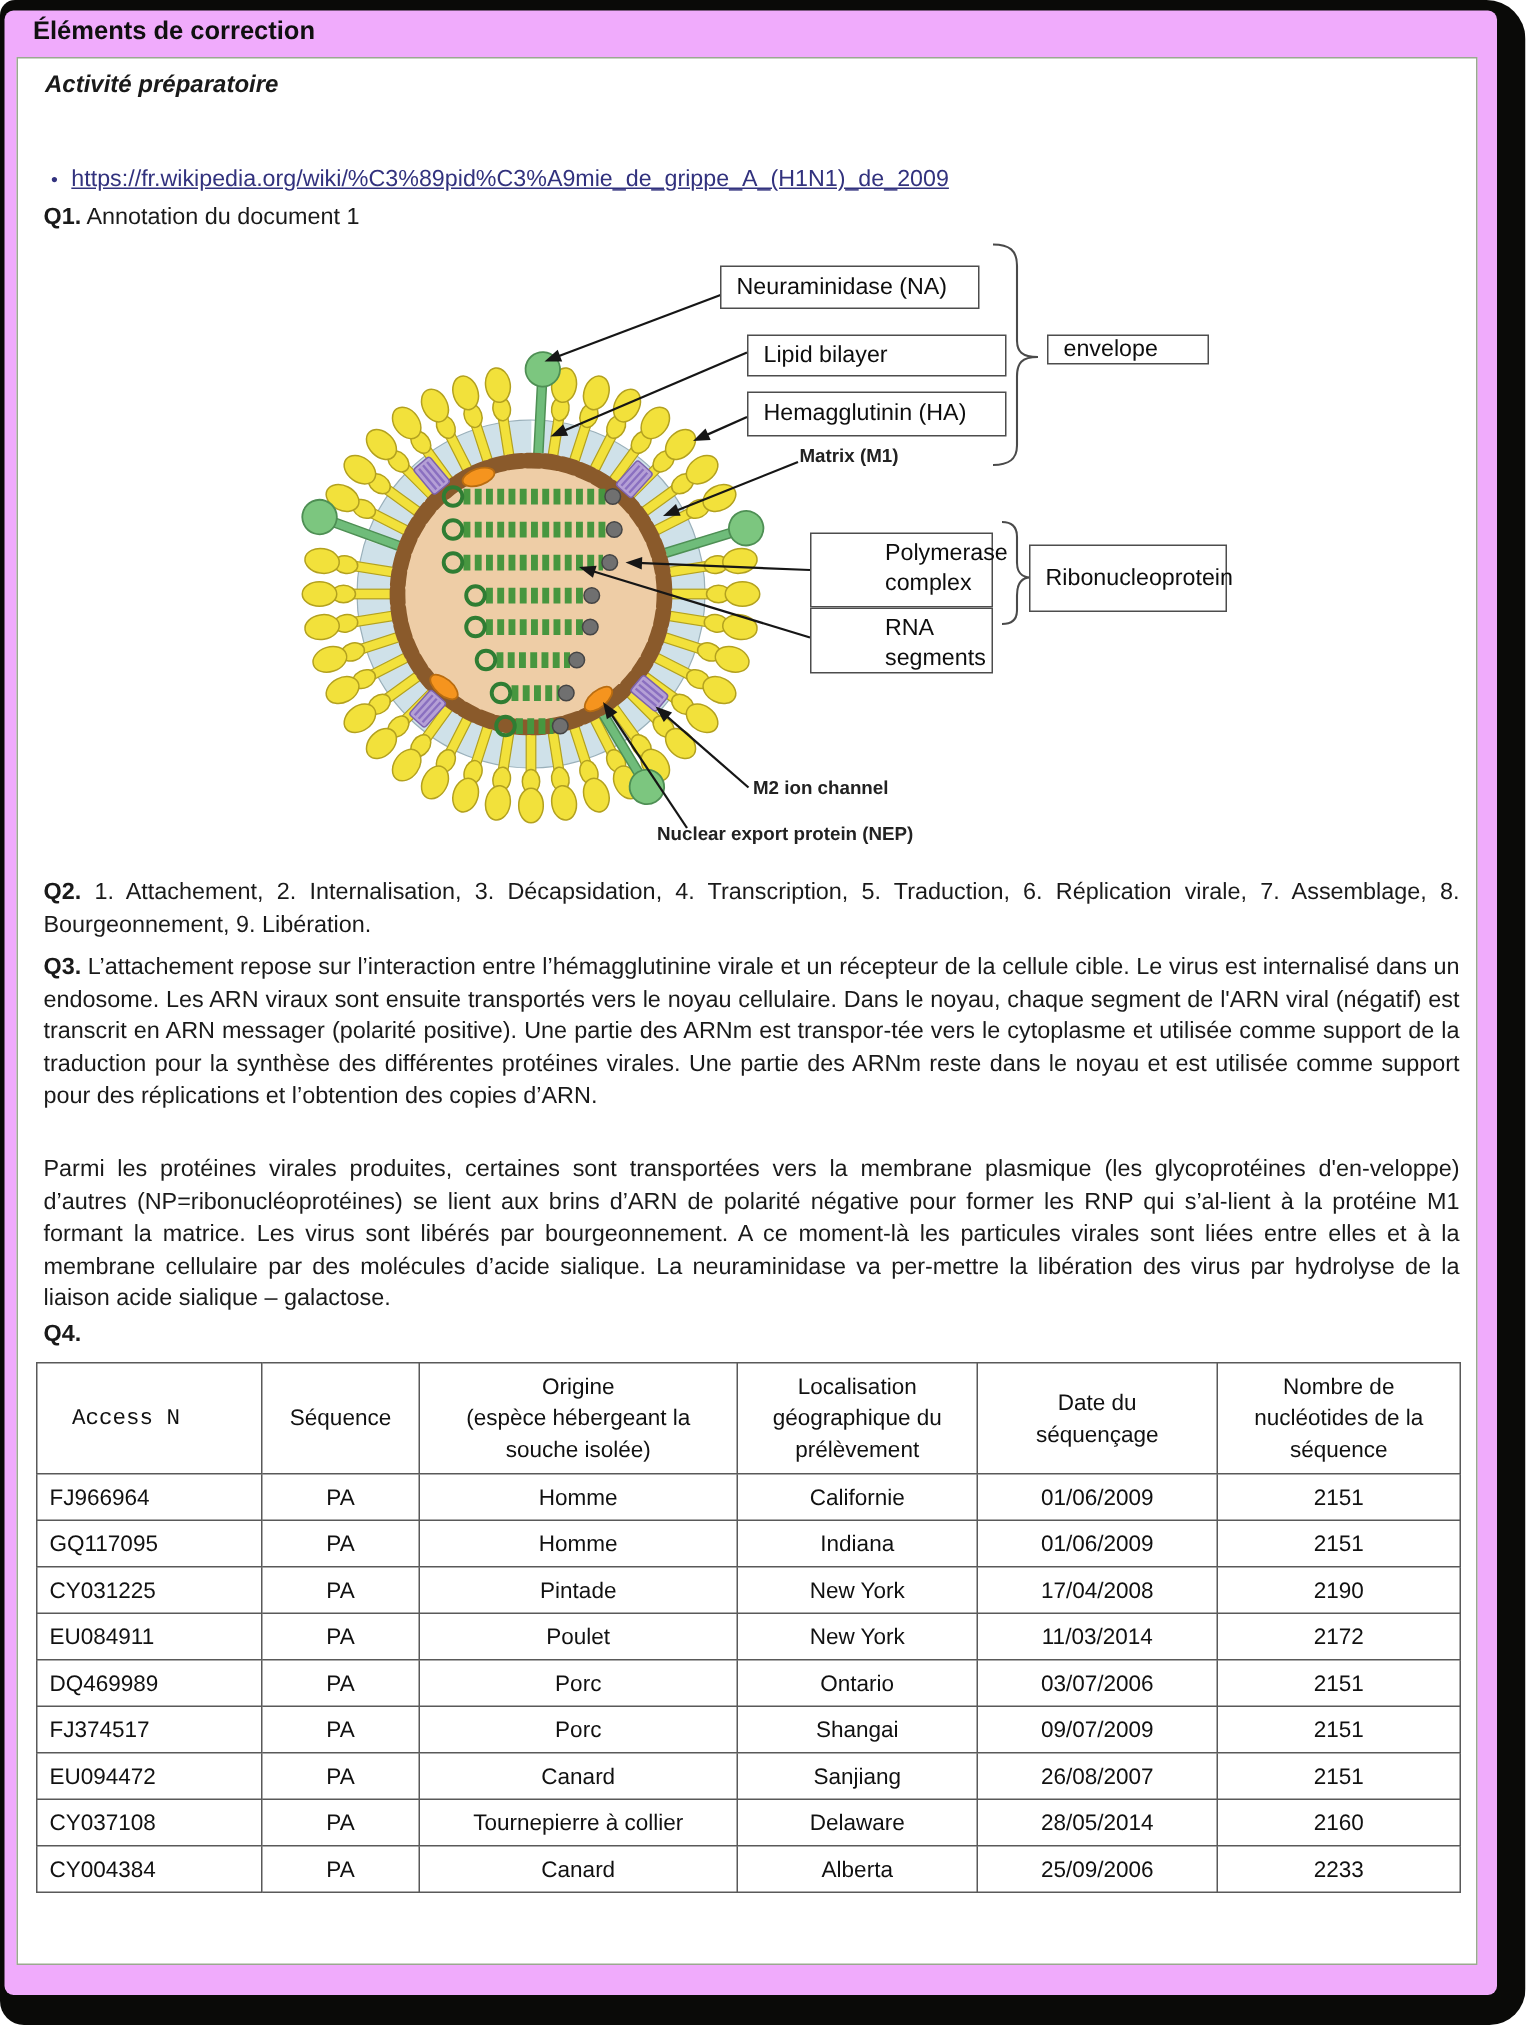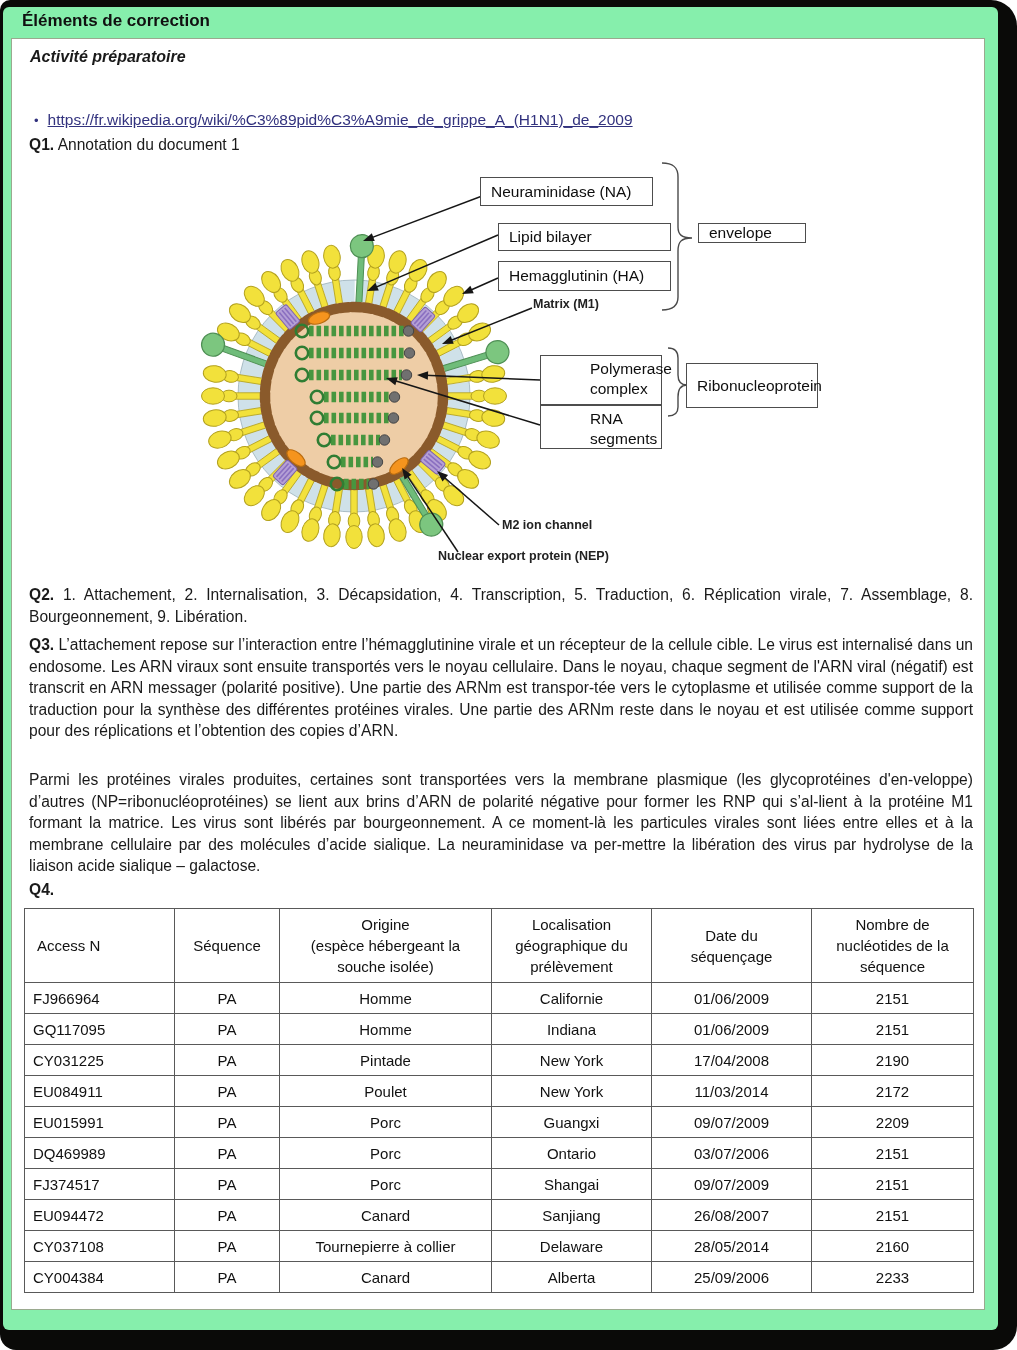--- a/index.html
+++ b/index.html
@@ -1,35 +1,35 @@
 <!DOCTYPE html>
 <html><head>
 <meta charset="utf-8">
 <style>
   html,body{margin:0;padding:0;background:#ffffff;}
   body{width:1017px;height:1350px;position:relative;font-family:"Liberation Sans",sans-serif;color:#1a1a1a;}
   .frame{position:absolute;inset:0;background:#0a0a08;border-radius:10px 26px 24px 16px;}
-  .green{position:absolute;left:3px;top:7px;right:19px;bottom:20px;background:#86efac;border-radius:6px;}
+  .green{position:absolute;left:3px;top:7px;right:19px;bottom:20px;background:#f0abfc;border-radius:6px;}
   .doc-title{position:absolute;left:19px;top:4px;font-size:17px;font-weight:bold;color:#101010;}
   .sheet{position:absolute;left:8px;top:31px;width:972px;height:1270px;background:#ffffff;border:1px solid #9aa98f;}
   .prep-h{position:absolute;left:18px;top:9px;font-size:16px;font-weight:bold;font-style:italic;}
   .link-row{position:absolute;left:22px;height:22px;font-size:15.5px;color:#32327e;}
   .link-row .bullet{margin-right:9px;font-size:13px;}
   .link-row .lnk{text-decoration:underline;cursor:pointer;}
   .q-par{position:absolute;left:17px;width:944px;font-size:15.6px;line-height:21.6px;text-align:justify;}
   .q-par b{font-weight:bold;margin-top:25px;}
   .diagram{position:absolute;left:169px;top:120px;width:660px;height:415px;}
   .diagram svg{position:absolute;left:0;top:0;}
   .dbox{position:absolute;background:#fff;border:1px solid #4d4d4d;font-size:15.5px;color:#0e0e0e;display:flex;align-items:center;padding-left:10px;box-sizing:border-box;}
   .pre{white-space:pre-line;line-height:20px;display:block;padding-top:3px;margin-left:41px;}
   .slab{position:absolute;font-size:12.5px;font-weight:bold;color:#222;white-space:nowrap;}
   table.dat{position:absolute;left:12px;top:869px;border-collapse:collapse;table-layout:fixed;font-size:15px;color:#111;}
   table.dat th,table.dat td{border:1px solid #595959;}
   table.dat th{font-weight:normal;text-align:center;white-space:pre-line;line-height:21px;height:71px;vertical-align:middle;}
-  table.dat th:first-child{text-align:left;padding-left:12px;}
+  table.dat th:first-child{text-align:left;padding-left:23px;font-family:Liberation Mono, monospace;}
   table.dat td{height:28px;text-align:center;}
   table.dat td:first-child{text-align:left;padding-left:8px;}
 </style>
 </head>
 <body>
 
 <div class="frame">
   <div class="green">
     <div class="doc-title">Éléments de correction</div>
 
@@ -284,28 +284,20 @@
             </tr>
             <tr>
               <td>EU084911</td>
               <td>PA</td>
               <td>Poulet</td>
               <td>New York</td>
               <td>11/03/2014</td>
               <td>2172</td>
             </tr>
             <tr>
-              <td>EU015991</td>
-              <td>PA</td>
-              <td>Porc</td>
-              <td>Guangxi</td>
-              <td>09/07/2009</td>
-              <td>2209</td>
-            </tr>
-            <tr>
               <td>DQ469989</td>
               <td>PA</td>
               <td>Porc</td>
               <td>Ontario</td>
               <td>03/07/2006</td>
               <td>2151</td>
             </tr>
             <tr>
               <td>FJ374517</td>
               <td>PA</td>

